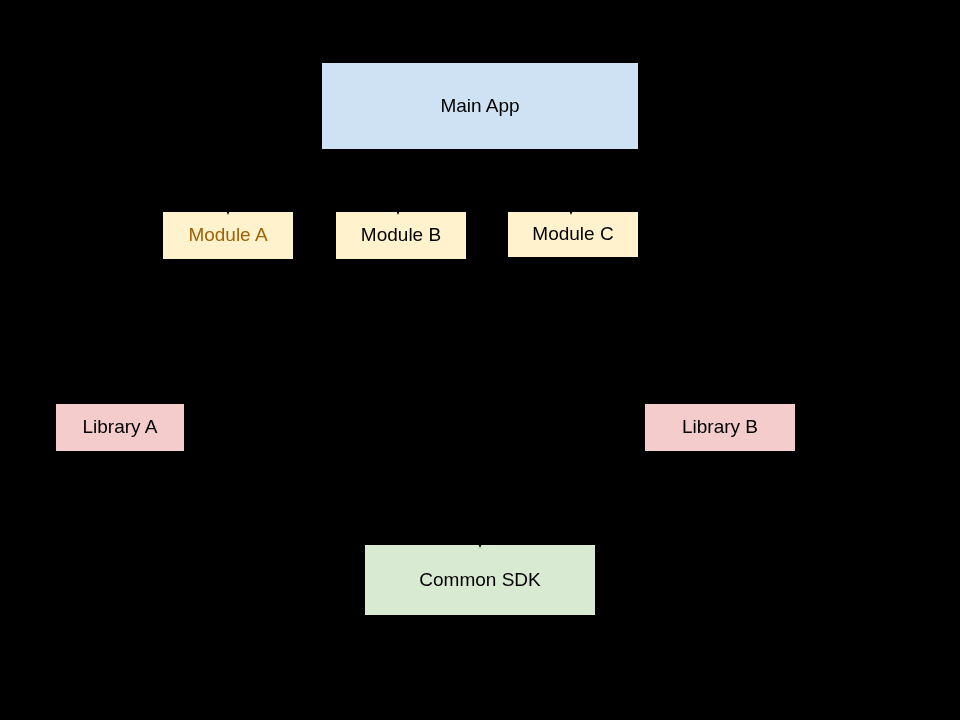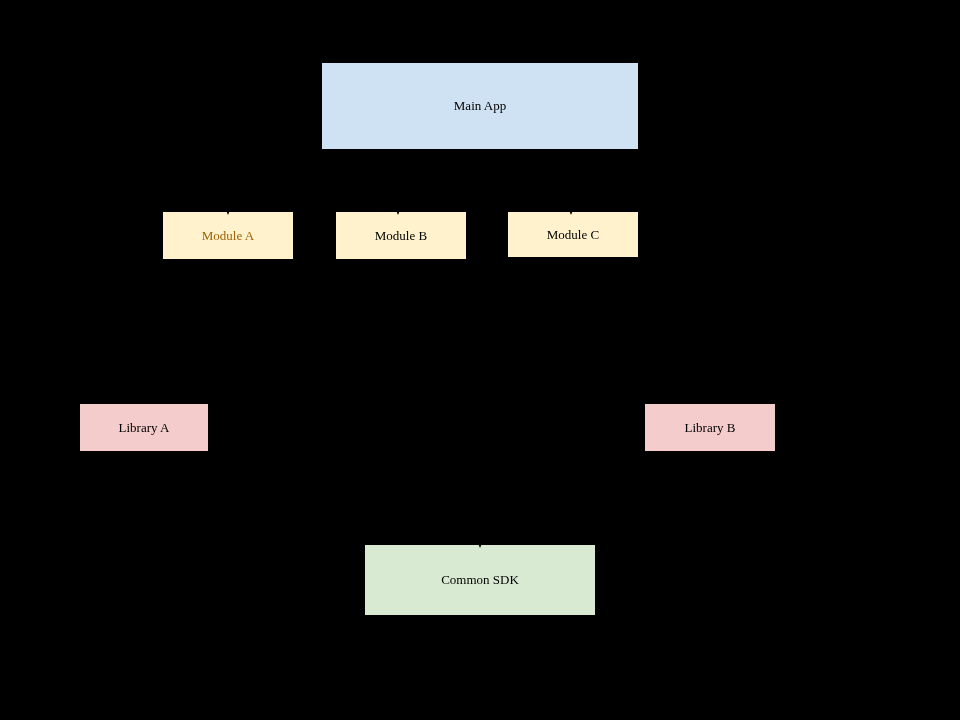--- a/index.html
+++ b/index.html
@@ -15,32 +15,31 @@
     width: 960px;
     height: 720px;
     background: #000000;
   }
   .node {
     position: absolute;
     display: flex;
     align-items: center;
     justify-content: center;
     text-align: center;
-    font-size: 13px;
+    font-size: 19px;
     line-height: 1.2;
     color: #000000;
     box-sizing: border-box;
-    font-family: Liberation Serif, serif;
   }
   .n-main-app   { left: 322px; top:  63px; width: 316px; height:  86px; }
   .n-module-a   { left: 163px; top: 212px; width: 130px; height:  47px; }
   .n-module-b   { left: 336px; top: 212px; width: 130px; height:  47px; }
   .n-module-c   { left: 508px; top: 212px; width: 130px; height:  45px; }
-  .n-library-a  { left:  80px; top: 404px; width: 128px; height:  47px; }
-  .n-library-b  { left: 645px; top: 404px; width: 130px; height:  47px; }
+  .n-library-a  { left:  56px; top: 404px; width: 128px; height:  47px; }
+  .n-library-b  { left: 645px; top: 404px; width: 150px; height:  47px; }
   .n-common-sdk { left: 365px; top: 545px; width: 230px; height:  70px; }
 
   
   .arrowhead {
     position: absolute;
     width: 0;
     height: 0;
     border-left: 5px solid transparent;
     border-right: 5px solid transparent;
     border-top: 12px solid #000000;

